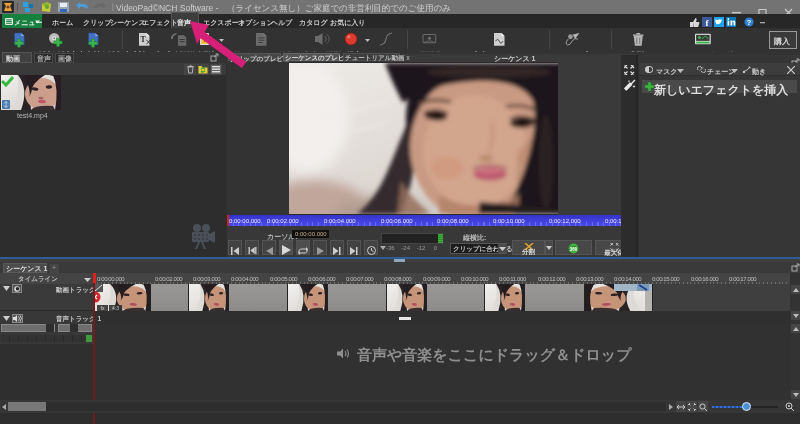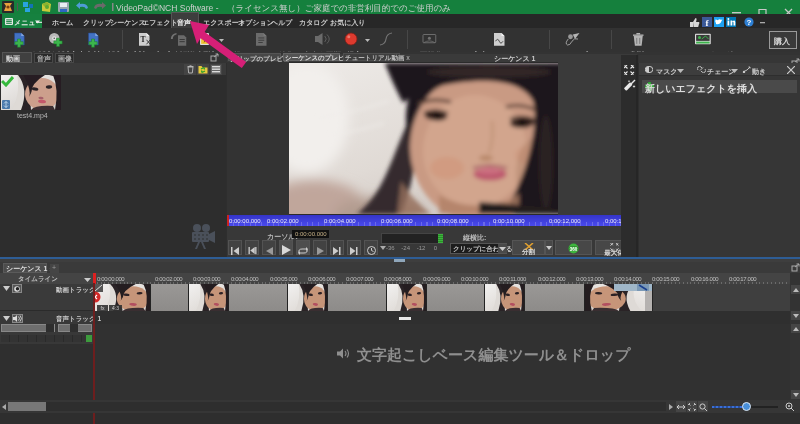--- a/index.html
+++ b/index.html
@@ -10,21 +10,21 @@
 .lbl{position:absolute;font-size:8px;letter-spacing:-0.5px;color:#c4c4c4;text-align:center;white-space:nowrap;font-weight:bold}
 .lbl.dim{color:#7d7d7d}
 .sep{position:absolute;top:2px;width:1px;height:19px;background:#474747}
 .btn3{height:15px;background:#474747;border:1px solid #555;text-align:center;font-size:6.5px;color:#ddd;line-height:3px;padding-top:2px;font-weight:bold}
 .tbtn{position:absolute;top:186px;width:14px;height:15px;background:#424242;border:1px solid #535353;text-align:center}
 .tbtn svg{margin-top:3px}
 </style></head>
 <body>
 <div id="app">
 
-<div class="abs" style="left:0;top:0;width:800px;height:14px;background:#15803d">
+<div class="abs" style="left:0;top:0;width:800px;height:14px;background:#737373">
  <svg class="abs" style="left:2px;top:1px" width="180" height="12" viewBox="0 0 180 12">
   <rect x="0" y="0" width="12" height="12" rx="1" fill="#2a2a2a"></rect>
   <polygon points="2,2 10,2 8,5 10,10 2,10 4,5" fill="#e8a33d"></polygon>
   <circle cx="6" cy="6" r="1.6" fill="#7b3f12"></circle>
   <rect x="15" y="2" width="1" height="8" fill="#555"></rect>
   <rect x="21" y="1" width="5" height="5" fill="#29a3e0"></rect>
         <rect x="27" y="3" width="4" height="4" fill="#1273b5"></rect>
         <rect x="23" y="7" width="5" height="4" fill="#29a3e0"></rect>
   <path d="M40 3 l5 -2 4 2 -1 8 -8 -1z" fill="#c9c93a"></path>
         <path d="M40 3 l5 -2 3 3 -5 2z" fill="#8db32f"></path>
@@ -453,21 +453,21 @@
         <circle cx="2" cy="6" r="1.2" fill="#ccc"></circle>
       </svg>
  <div class="abs txt jp" style="left:113px;top:12px;font-size:7px">動き</div>
  <svg class="abs" style="left:148px;top:11px" width="8" height="8">
         <path d="M0 0 L8 8 M8 0 L0 8" stroke="#ccc" stroke-width="1.2"></path>
       </svg>
  <div class="abs" style="left:3px;top:25px;width:155px;height:13px;background:#4a4a4a"></div>
  <svg class="abs" style="left:6px;top:27px" width="9" height="9" viewBox="0 0 9 9">
         <path d="M3 0 h3 v3 h3 v3 h-3 v3 h-3 v-3 h-3 v-3 h3z" fill="#3db53d" stroke="#1d7a2c" stroke-width=".5"></path>
       </svg>
- <div class="abs txt jp" style="left:6px;top:27px;font-size:10px;color:#ddd">新しいエフェクトを挿入</div>
+ <div class="abs txt jp" style="left:15px;top:27px;font-size:12px;color:#ddd">新しいエフェクトを挿入</div>
 </div>
 
 <div class="abs" style="left:0;top:257px;width:800px;height:1.5px;background:#2e5d95"></div>
 <div class="abs" style="left:0;top:258.5px;width:800px;height:3.5px;background:#3e3e3e"></div>
 <div class="abs" style="left:394px;top:259px;width:11px;height:2.5px;background:#8fa6ba"></div>
 
 <div id="timeline" class="abs" style="left:0;top:262px;width:800px;height:138px;background:#2f2f2f">
  <div class="abs" style="left:0;top:0;width:800px;height:11px;background:#3a3a3a"></div>
  <div class="abs" style="left:3px;top:1px;width:44px;height:10px;background:#4c4c4c;border:1px solid #5a5a5a"></div>
  <div class="abs txt jp" style="left:6px;top:2px;font-size:7px;color:#ddd">シーケンス 1 <span style="color:#999;font-size:6px">x</span></div>
@@ -699,21 +699,21 @@
           <path d="M2 1 L10 6" stroke="#1a3f8f" stroke-width="1.6"></path>
         </svg>
         <div style="position:absolute;left:60px;top:7px;width:8px;height:20px;background:#b5b2b0"></div>
       </div>
 
  <div class="abs" style="left:93px;top:62px;width:697px;height:76px;background:#313131"></div>
  <svg class="abs" style="left:337px;top:86px" width="13" height="11" viewBox="0 0 13 11">
         <polygon points="0,3.5 3,3.5 6,0.5 6,10.5 3,7.5 0,7.5" fill="#8f8f8f"></polygon>
         <path d="M8 3 q2 2.5 0 5 M10 1.5 q3 4 0 8" stroke="#8f8f8f" fill="none" stroke-width="1.1"></path>
       </svg>
- <div class="abs txt jp" style="left:357px;top:84px;font-size:15px;color:#8f8f8f">文字起こしベース編集ツール＆ドロップ</div>
+ <div class="abs txt jp" style="left:357px;top:84px;font-size:15px;color:#8f8f8f">音声や音楽をここにドラッグ＆ドロップ</div>
 
  <div class="abs" style="left:790px;top:11px;width:10px;height:127px;background:#333"></div>
  <div class="abs" style="left:791px;top:23px;width:9px;height:9px;background:#454545"></div>
  <svg class="abs" style="left:793px;top:26px" width="6" height="4">
         <polygon points="0,4 6,4 3,0" fill="#bbb"></polygon>
       </svg>
  <div class="abs" style="left:791px;top:49px;width:9px;height:9px;background:#454545"></div>
  <svg class="abs" style="left:793px;top:52px" width="6" height="4">
         <polygon points="0,0 6,0 3,4" fill="#bbb"></polygon>
       </svg>

